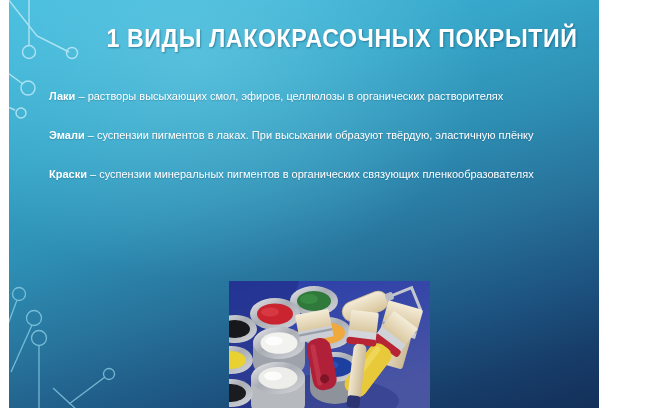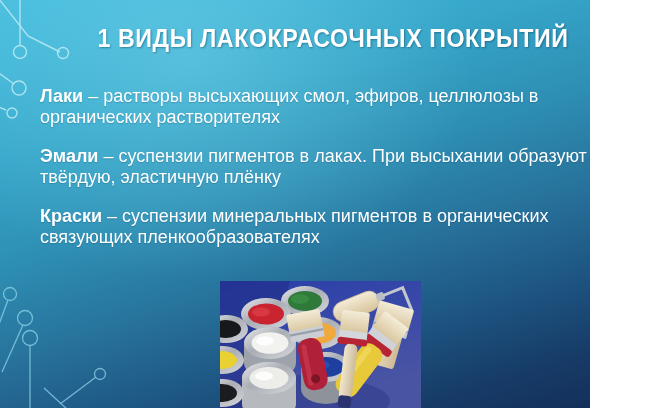--- a/index.html
+++ b/index.html
@@ -19,20 +19,21 @@
     overflow: hidden;
     background: linear-gradient(163deg,
         #45bcdd 0%,
         #3fb4d6 12%,
         #35a5c8 28%,
         #2e8fb4 45%,
         #27729b 62%,
         #1d5380 78%,
         #173c68 90%,
         #13305a 100%);
+    margin-left: 9px;
   }
   
   .slide::before {
     content: "";
     position: absolute;
     left: -120px; top: -180px;
     width: 620px; height: 480px;
     background: radial-gradient(ellipse at center, rgba(130,220,240,0.40) 0%, rgba(130,220,240,0.0) 65%);
     pointer-events: none;
   }
@@ -61,21 +62,21 @@
   }
 
   .body-block {
     position: absolute;
     left: 40px;
     top: 86px;
     width: 572px;
   }
   .para {
     color: #ffffff;
-    font-size: 18px;
+    font-size: 11px;
     line-height: 21px;
     margin: 0 0 18px 0;
     text-shadow: 0 1px 1px rgba(10,60,90,0.25);
   }
   .para:last-child { margin-bottom: 0; }
   .para b {
     font-weight: bold;
   }
 
   

